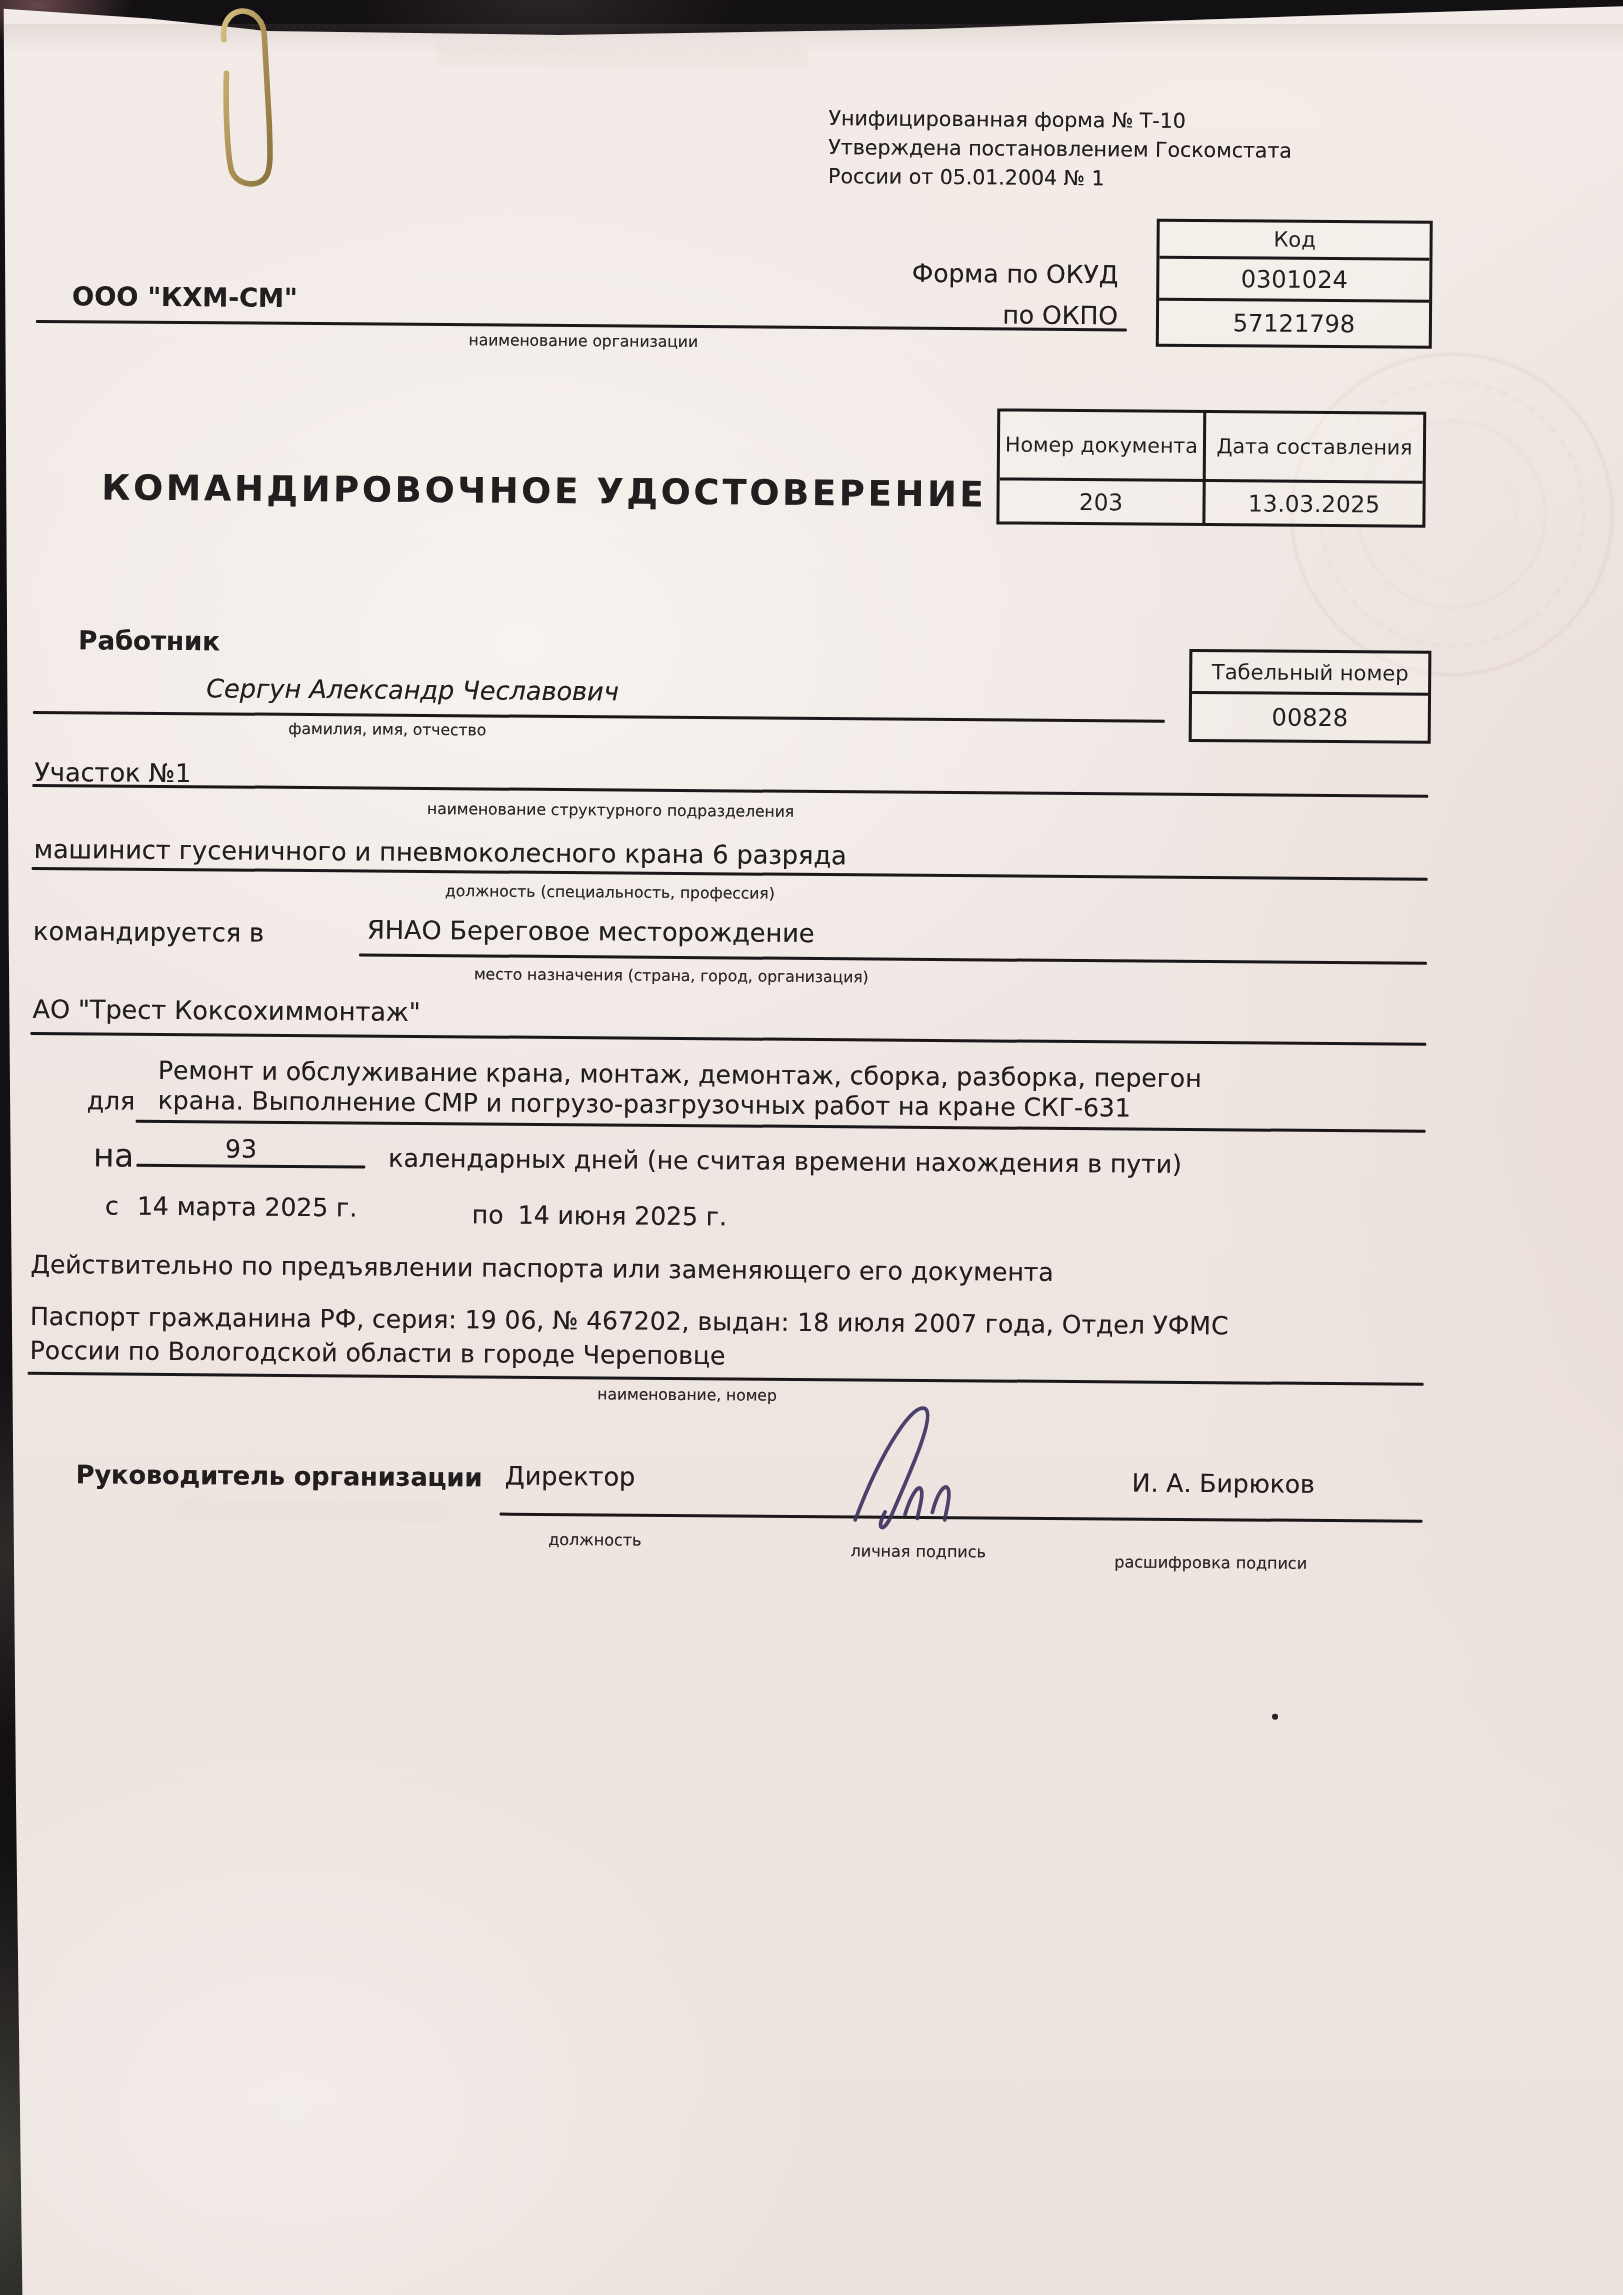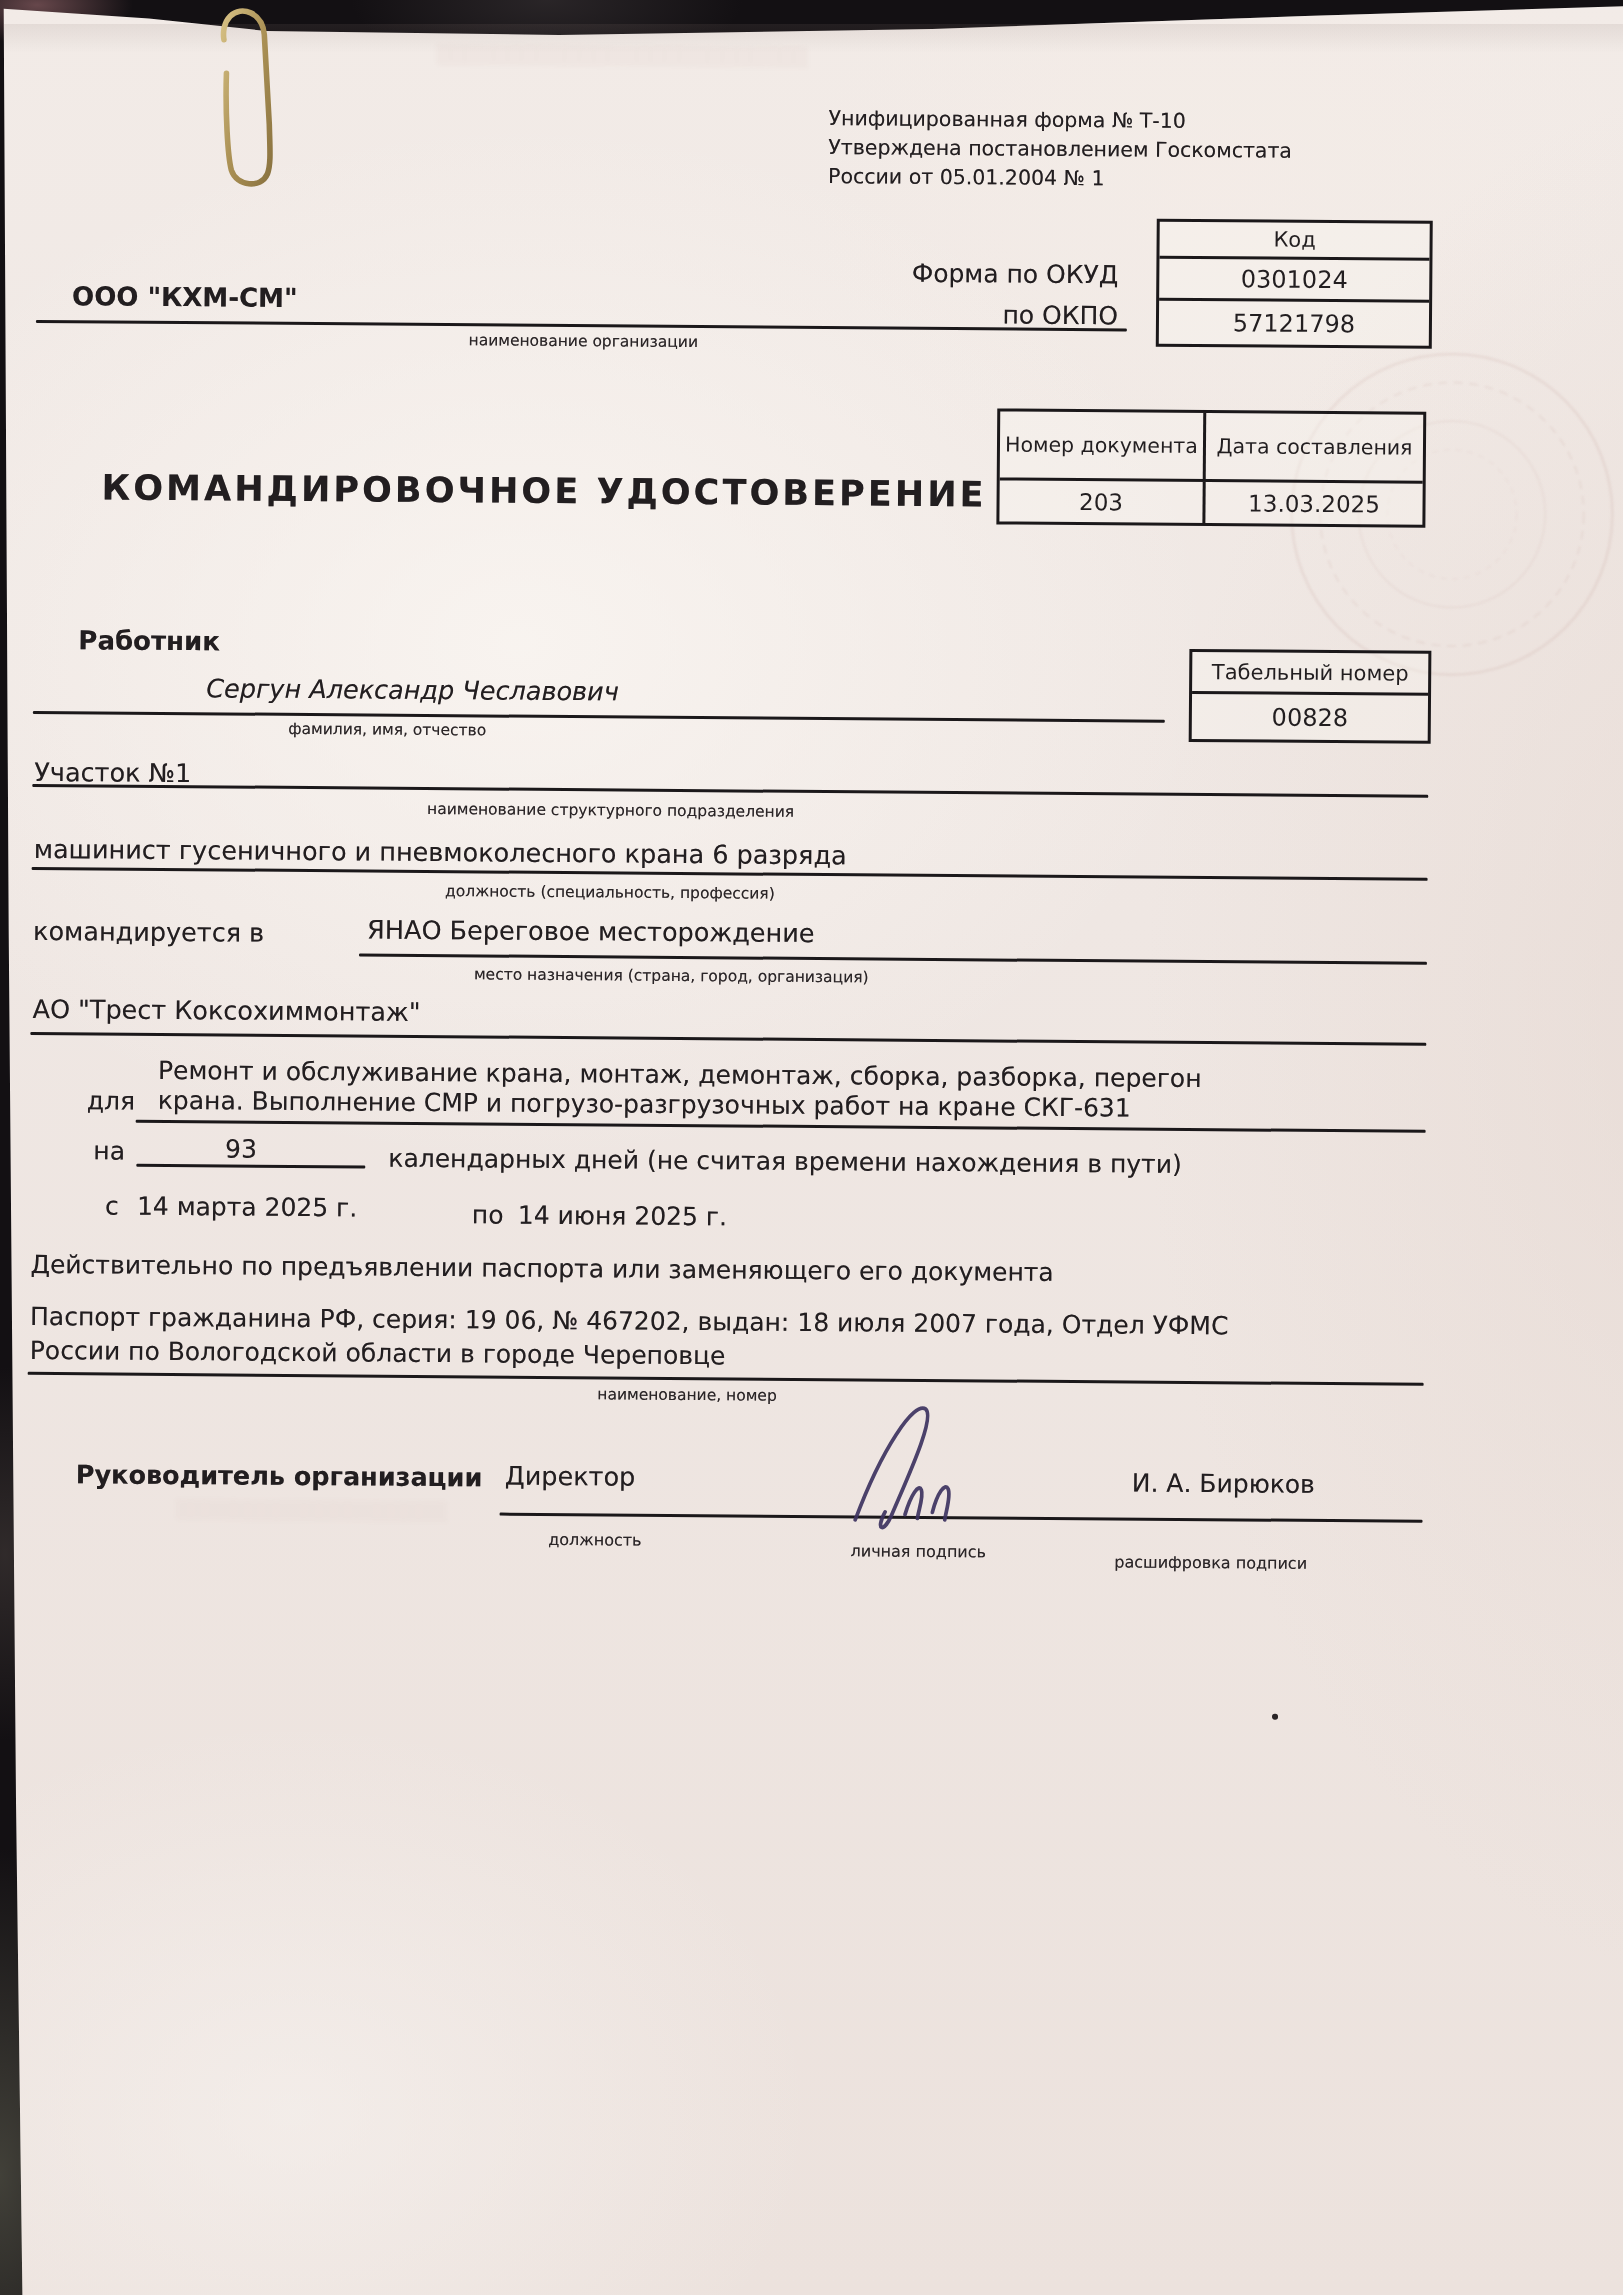--- a/index.html
+++ b/index.html
@@ -136,21 +136,21 @@
     <div class="t cap" style="left:398px;top:962px;width:559px;">место назначения (страна, город, организация)</div>
 
     <div class="t fill" style="left:39px;top:994px;font-size:25.5px;">АО "Трест Коксохиммонтаж"</div>
     <div class="rule" style="left:37px;top:1032px;width:1396px;"></div>
 
     <div class="t fill" style="left:165px;top:1055px;font-size:25px;">Ремонт и обслуживание крана, монтаж, демонтаж, сборка, разборка, перегон</div>
     <div class="t body" style="left:94px;top:1086px;font-size:25px;">для</div>
     <div class="t fill" style="left:165px;top:1085px;font-size:25px;">крана. Выполнение СМР и погрузо-разгрузочных работ на кране СКГ-631</div>
     <div class="rule" style="left:143px;top:1119px;width:1290px;"></div>
 
-    <div class="t body" style="left:101px;top:1136px;font-size:25px;">на</div>
+    <div class="t body" style="left:101px;top:1136px;font-size:32px;">на</div>
     <div class="t fill center" style="left:149px;top:1133px;width:199px;font-size:25px;">93</div>
     <div class="rule" style="left:144px;top:1163px;width:229px;"></div>
     <div class="t body" style="left:396px;top:1141px;font-size:25px;">календарных дней (не считая времени нахождения в пути)</div>
 
     <div class="t body" style="left:113px;top:1191px;font-size:25px;">с</div>
     <div class="t fill" style="left:145px;top:1191px;font-size:25px;">14 марта 2025 г.</div>
     <div class="t body" style="left:480px;top:1197px;font-size:25px;">по</div>
     <div class="t fill" style="left:526px;top:1197px;font-size:25px;">14 июня 2025 г.</div>
 
     <div class="t body" style="left:39px;top:1250px;font-size:25px;">Действительно по предъявлении паспорта или заменяющего его документа</div>

